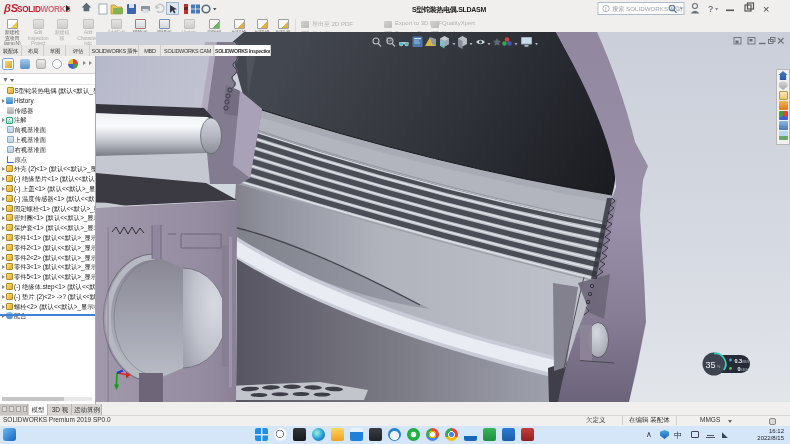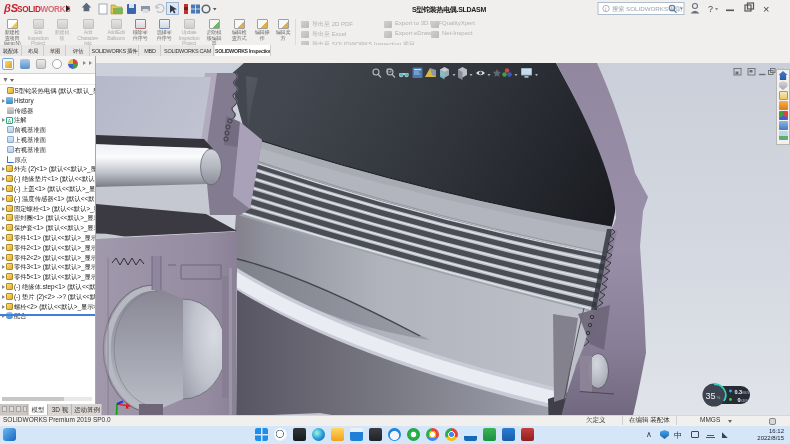--- a/index.html
+++ b/index.html
@@ -173,21 +173,21 @@
         <div class="trow"><span class="car"></span><span class="ti cube"></span>(-) 绝缘体.step&lt;1&gt; (默认&lt;&lt;默认</div>
         <div class="trow"><span class="car"></span><span class="ti cube"></span>(-) 垫片 (2)&lt;2&gt; -&gt;? (默认&lt;&lt;默认</div>
         <div class="trow"><span class="car"></span><span class="ti cube"></span>螺栓&lt;2&gt; (默认&lt;&lt;默认&gt;_显示状</div>
         <div class="trow"><span class="car"></span><span class="ti" style="background:linear-gradient(#90c8f0,#4888c8);border-radius:3px"></span>配合</div>
       </div>
  <div id="bluebar"></div>
  <div id="pscroll">
         <div></div>
       </div>
 </div>
-<div id="vpwrap" class="abs" style="left:96px;top:63px;width:694px;height:370px;z-index:1"><svg width="694" height="370" viewBox="96 45 694 370" xmlns="http://www.w3.org/2000/svg">
+<div id="vpwrap" class="abs" style="left:96px;top:32px;width:694px;height:370px;z-index:1"><svg width="694" height="370" viewBox="96 45 694 370" xmlns="http://www.w3.org/2000/svg">
 <defs>
 <linearGradient id="bgg" x1="0" y1="47" x2="0" y2="415" gradientUnits="userSpaceOnUse">
  <stop offset="0" stop-color="#cacfd9"></stop>
             <stop offset="0.6" stop-color="#d6dae2"></stop>
             <stop offset="1" stop-color="#e2e5ea"></stop>
 </linearGradient>
 <linearGradient id="domeg" x1="300" y1="47" x2="600" y2="215" gradientUnits="userSpaceOnUse">
  <stop offset="0" stop-color="#43474f"></stop>
             <stop offset="0.5" stop-color="#30333a"></stop>
             <stop offset="1" stop-color="#1a1c21"></stop>

